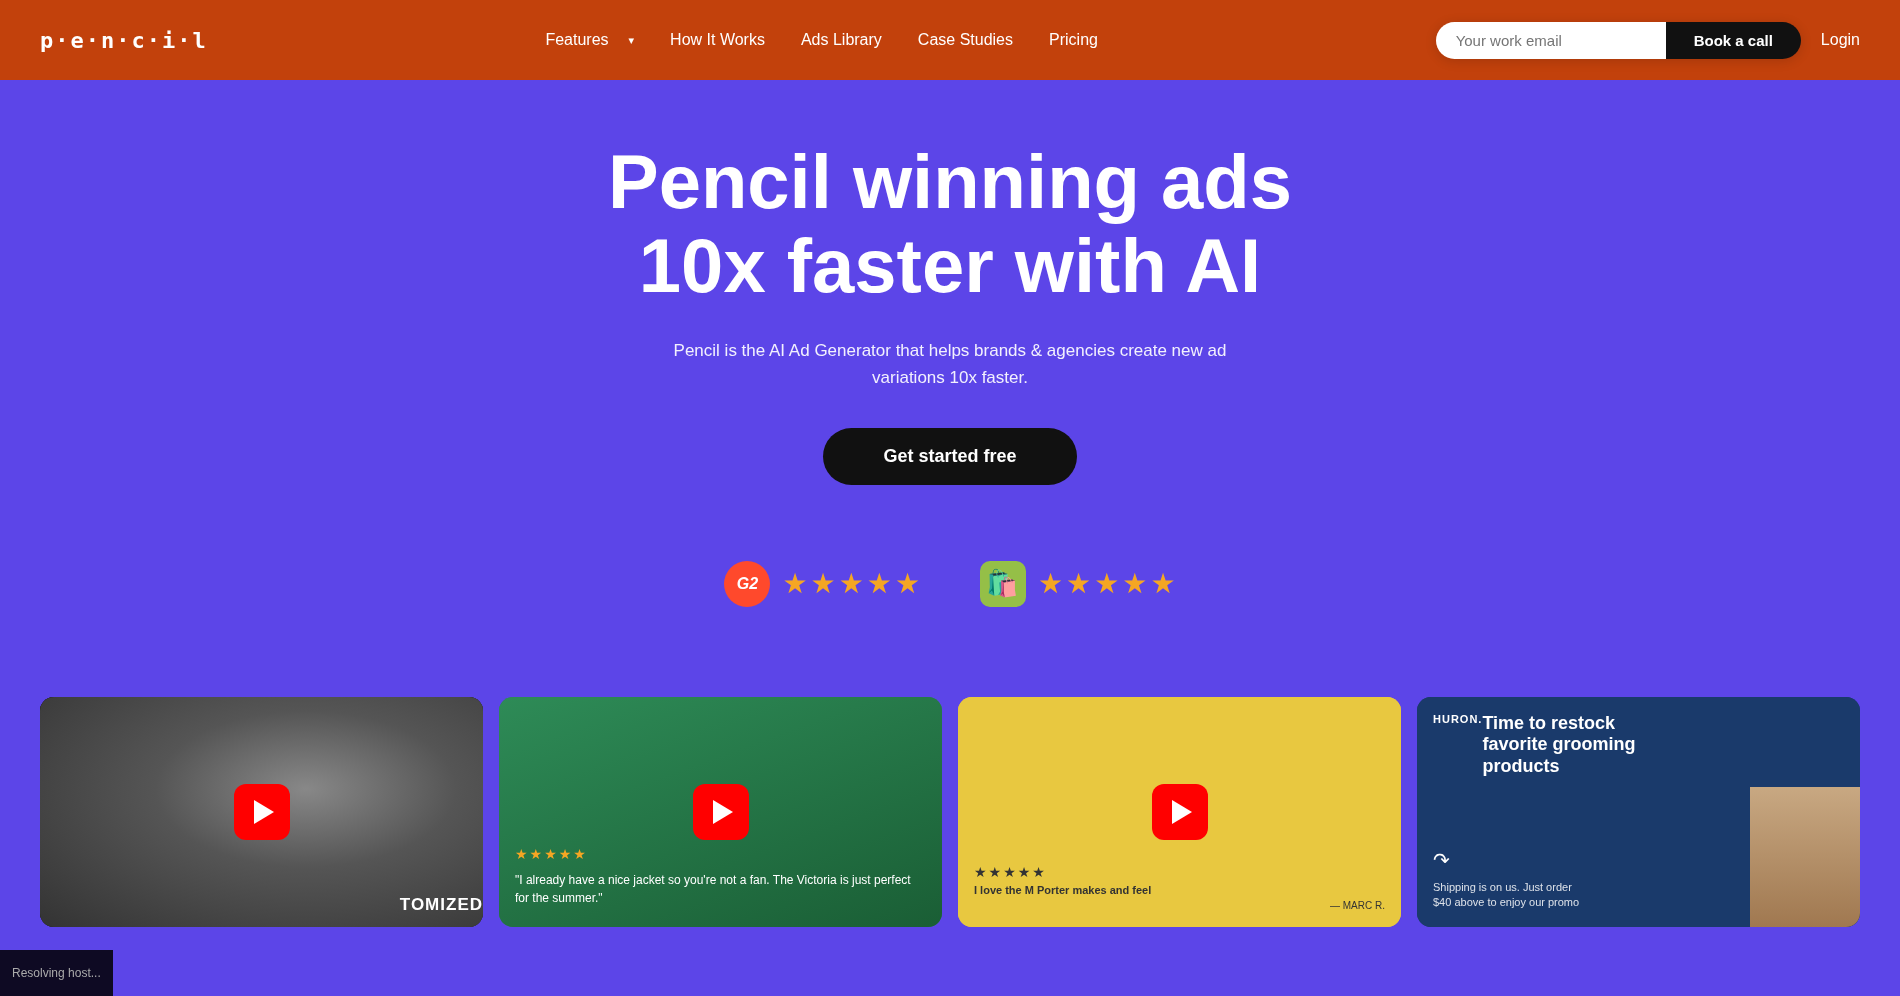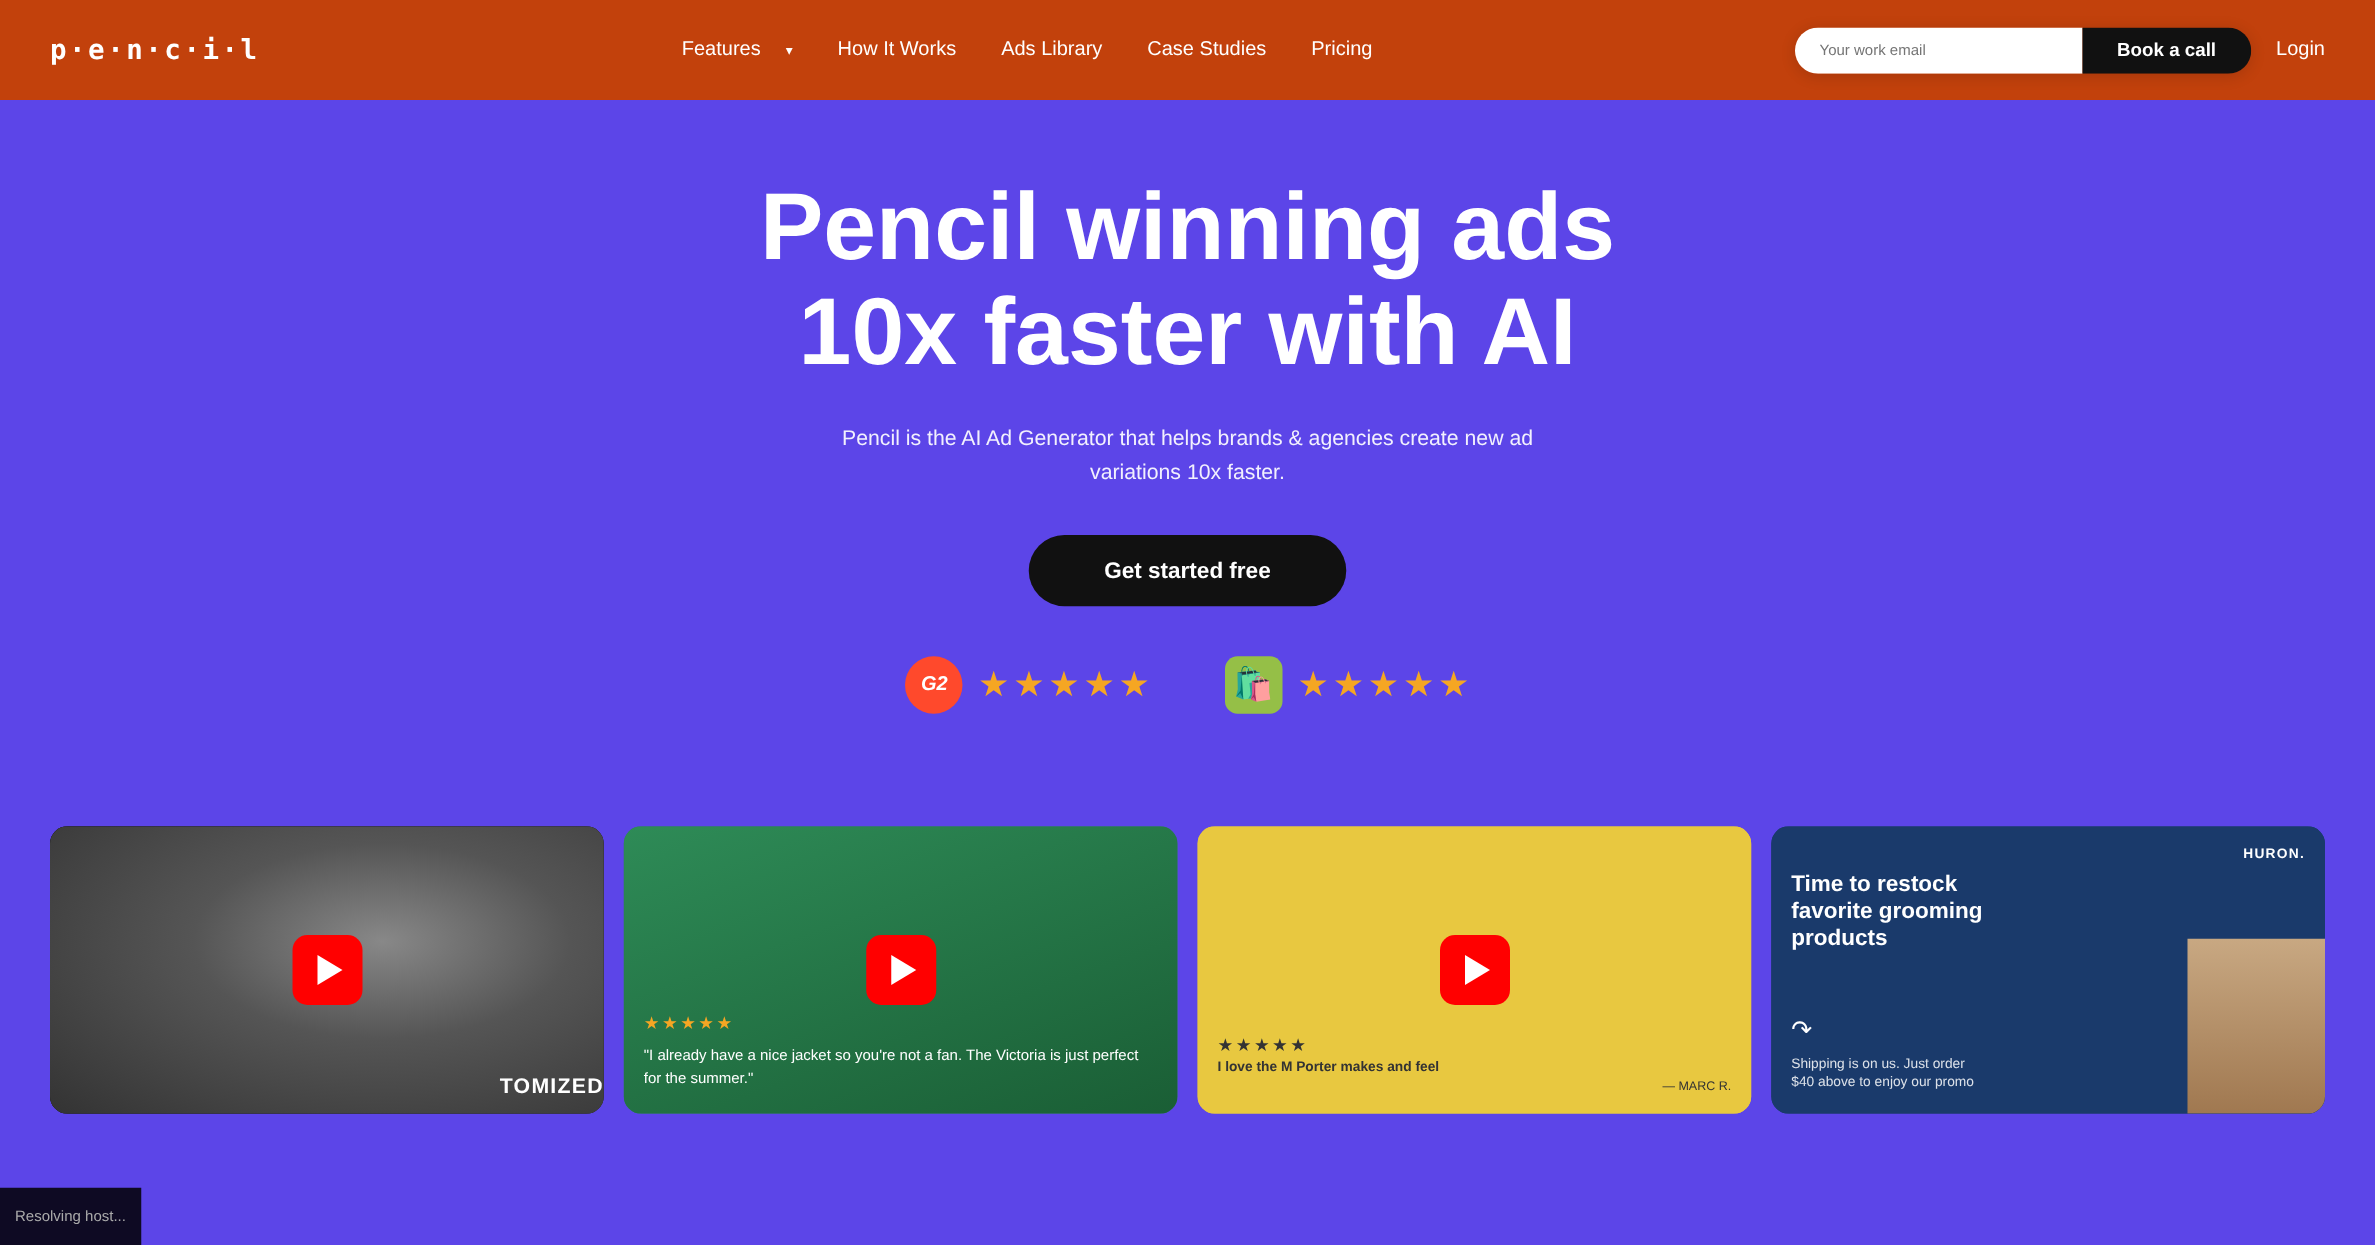--- a/index.html
+++ b/index.html
@@ -27,21 +27,21 @@
       font-size: 11px;
     }
     .nav-right {
       display: flex; align-items: center; gap: 12px;
     }
     .email-input-wrap {
       display: flex; border-radius: 50px; overflow: hidden;
       box-shadow: 0 2px 12px rgba(0,0,0,0.15);
     }
     .email-input {
-      padding: 10px 20px; font-size: 12px; border: none; outline: none;
+      padding: 10px 20px; font-size: 15px; border: none; outline: none;
       width: 230px; background: #fff; color: #333;
     }
     .book-call-btn {
       background: #111; color: #fff; border: none; padding: 10px 28px;
       font-size: 15px; font-weight: 600; cursor: pointer; white-space: nowrap;
     }
     .login-link {
       color: #fff; text-decoration: none; font-size: 16px; font-weight: 500;
       margin-left: 8px;
     }
@@ -60,21 +60,21 @@
       line-height: 1.6; margin-bottom: 36px;
     }
     .get-started-btn {
       background: #111; color: #fff; border: none; padding: 18px 60px;
       font-size: 18px; font-weight: 600; border-radius: 50px; cursor: pointer;
       margin-bottom: 40px;
     }
 
     
     .ratings-row {
-      display: flex; align-items: center; gap: 60px; margin-bottom: 50px;
+      display: flex; align-items: center; gap: 60px; margin-bottom: 50px; margin-top: 36px;
     }
     .rating-group { display: flex; align-items: center; gap: 12px; }
     .g2-badge {
       width: 46px; height: 46px; background: #ff492c; border-radius: 50%;
       display: flex; align-items: center; justify-content: center;
       color: #fff; font-weight: 800; font-size: 16px; font-style: italic;
     }
     .shopify-badge {
       width: 46px; height: 46px; background: #95bf47; border-radius: 10px;
       display: flex; align-items: center; justify-content: center;
@@ -144,21 +144,21 @@
     }
     .yellow-stars { display: flex; gap: 2px; margin-bottom: 4px; }
     .yellow-stars span { color: #333; font-size: 14px; }
     .yellow-text { color: #333; font-size: 11px; font-weight: 600; }
     .marc-r { color: #333; font-size: 10px; margin-top: 4px; text-align: right; }
 
     
     .huron-card-bg {
       position: absolute; inset: 0;
       background: #1a3a6b;
-      display: flex; flex-direction: column; padding: 16px;
+      display: flex; flex-direction: row; padding: 16px;
     }
     .huron-header {
       color: #fff; font-size: 11px; font-weight: 800; text-align: right;
       letter-spacing: 1px; margin-bottom: 8px;
     }
     .huron-title {
       color: #fff; font-size: 18px; font-weight: 800; line-height: 1.2;
       max-width: 180px; margin-bottom: 8px;
     }
     .huron-person {

